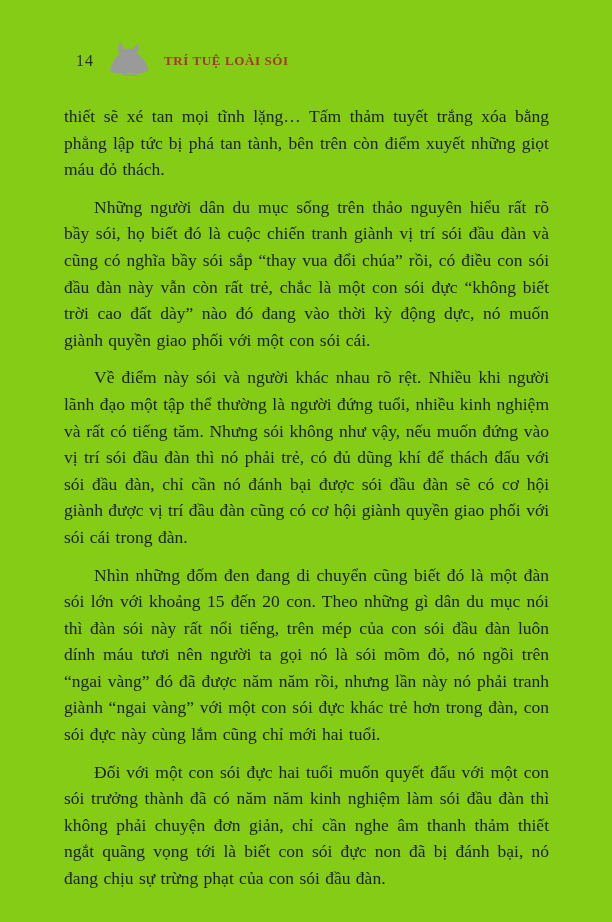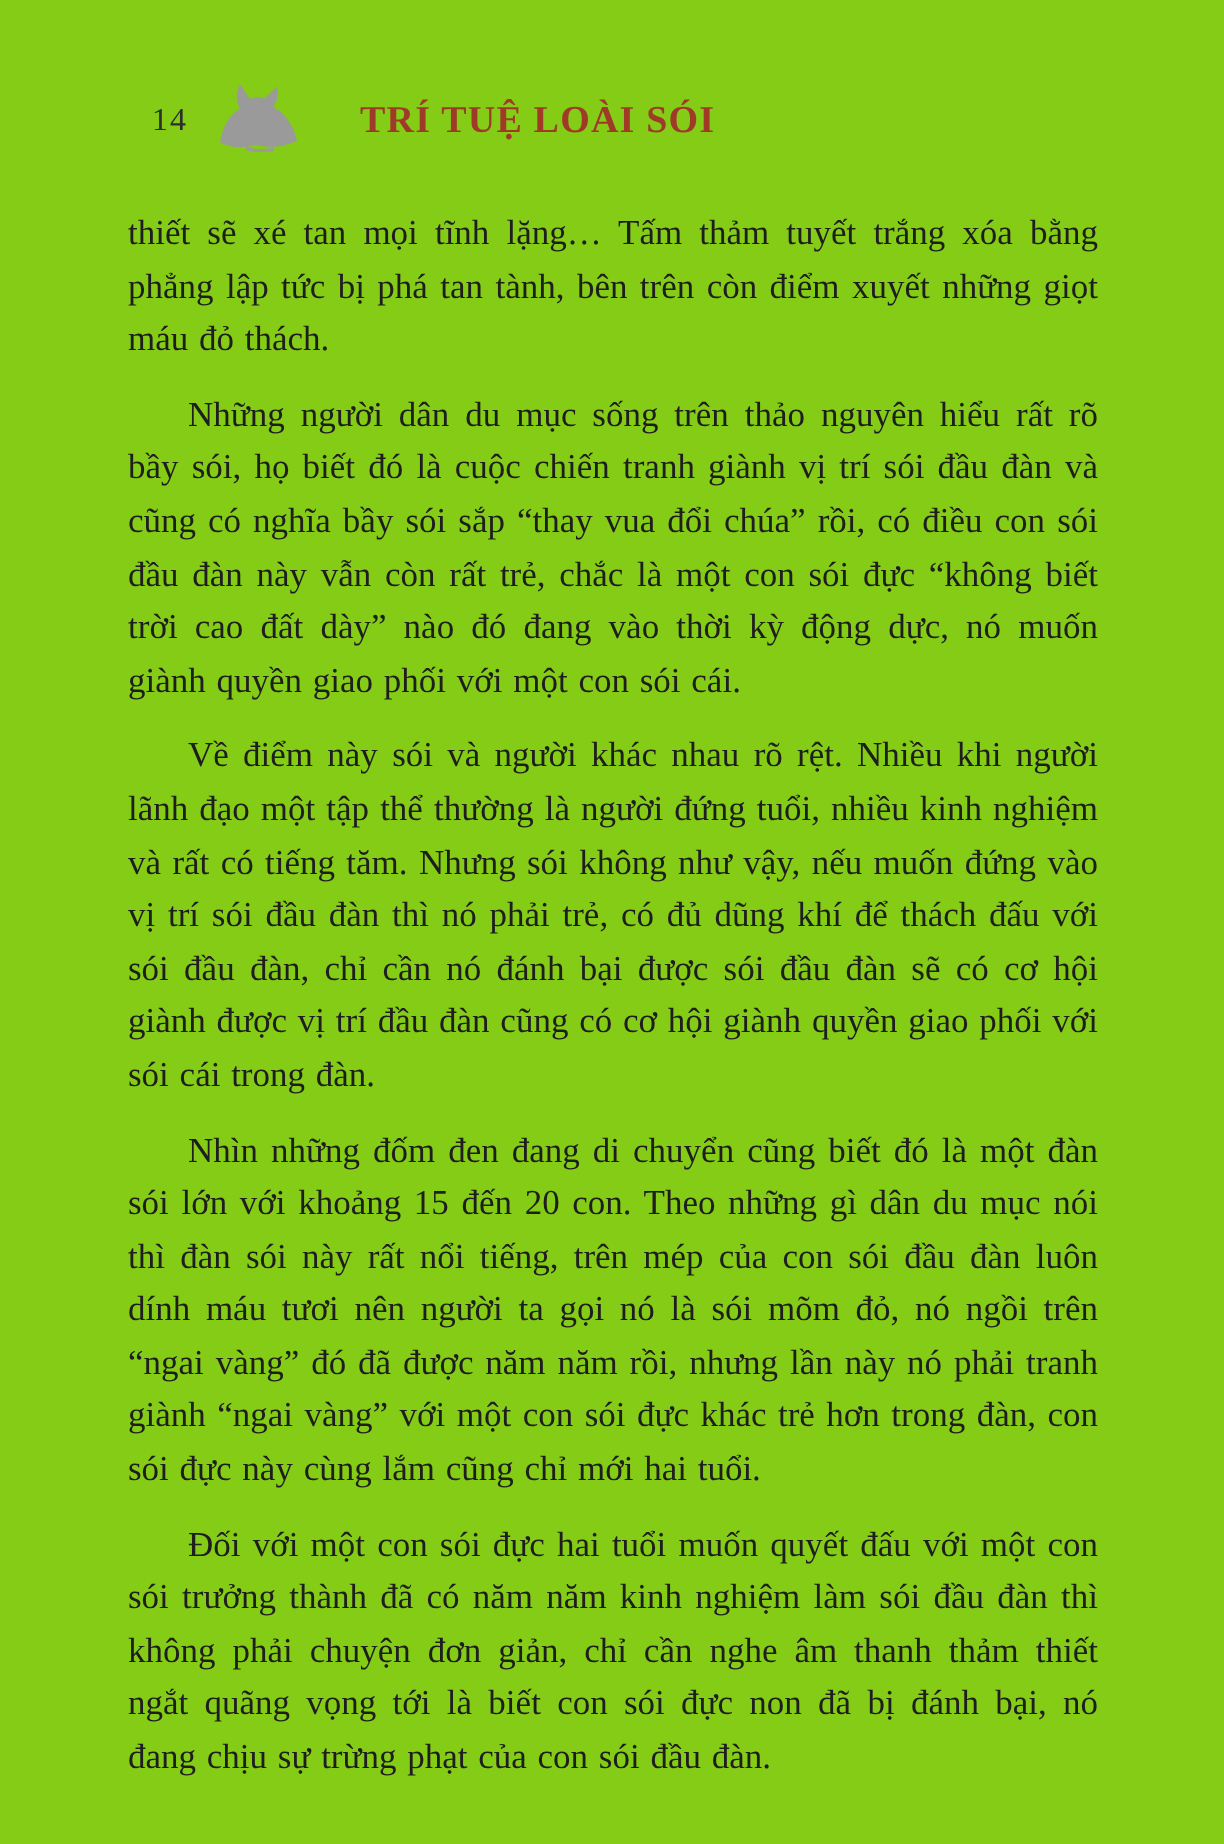--- a/index.html
+++ b/index.html
@@ -28,26 +28,26 @@
     color: #2e2e2e;
     letter-spacing: 1px;
     margin-right: 2px;
   }
   .wolf-icon {
     display: inline-block;
     line-height: 0;
     margin-top: -6px;
   }
   .book-title {
-    font-size: 19px;
+    font-size: 13px;
     font-weight: bold;
     color: #a03a28;
     letter-spacing: 0.6px;
     font-family: "Liberation Serif", serif;
-    margin-left: 18px;
+    margin-left: 2px;
   }
   .body-text {
     position: absolute;
     top: 103px;
     left: 64px;
     width: 485px;
   }
   .body-text p {
     margin: 0 0 11px 0;
     font-size: 17.5px;

